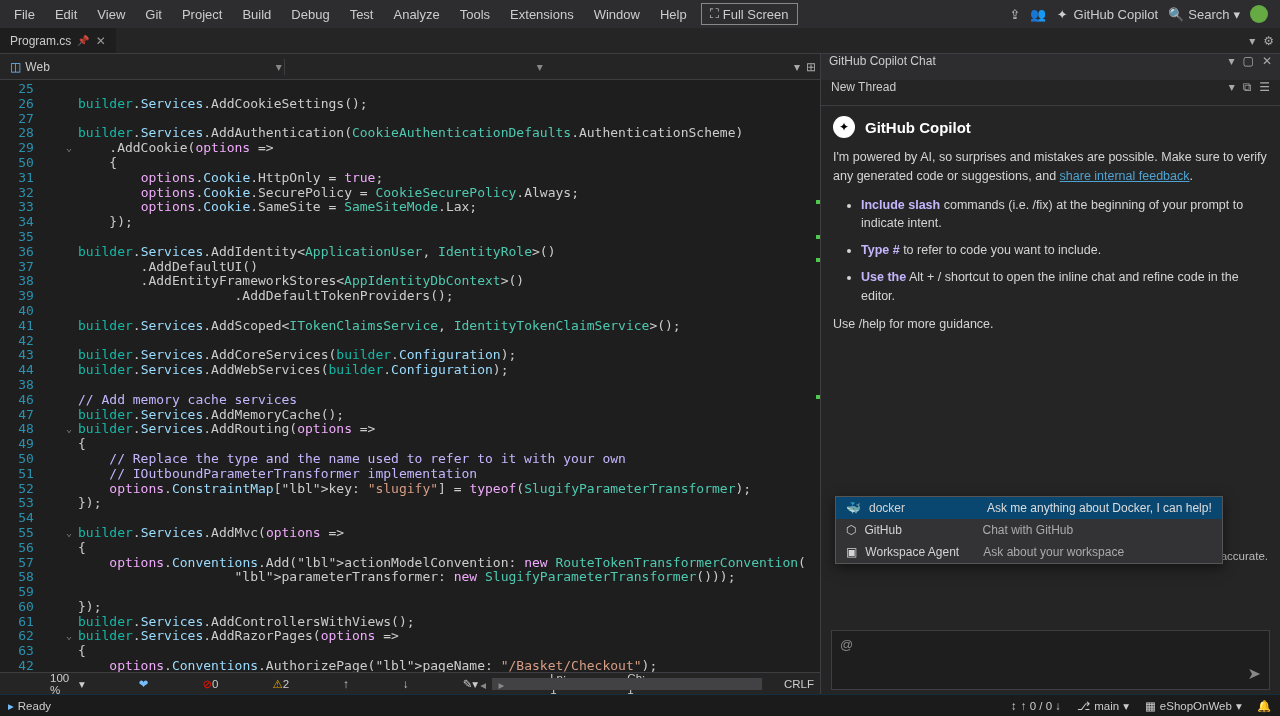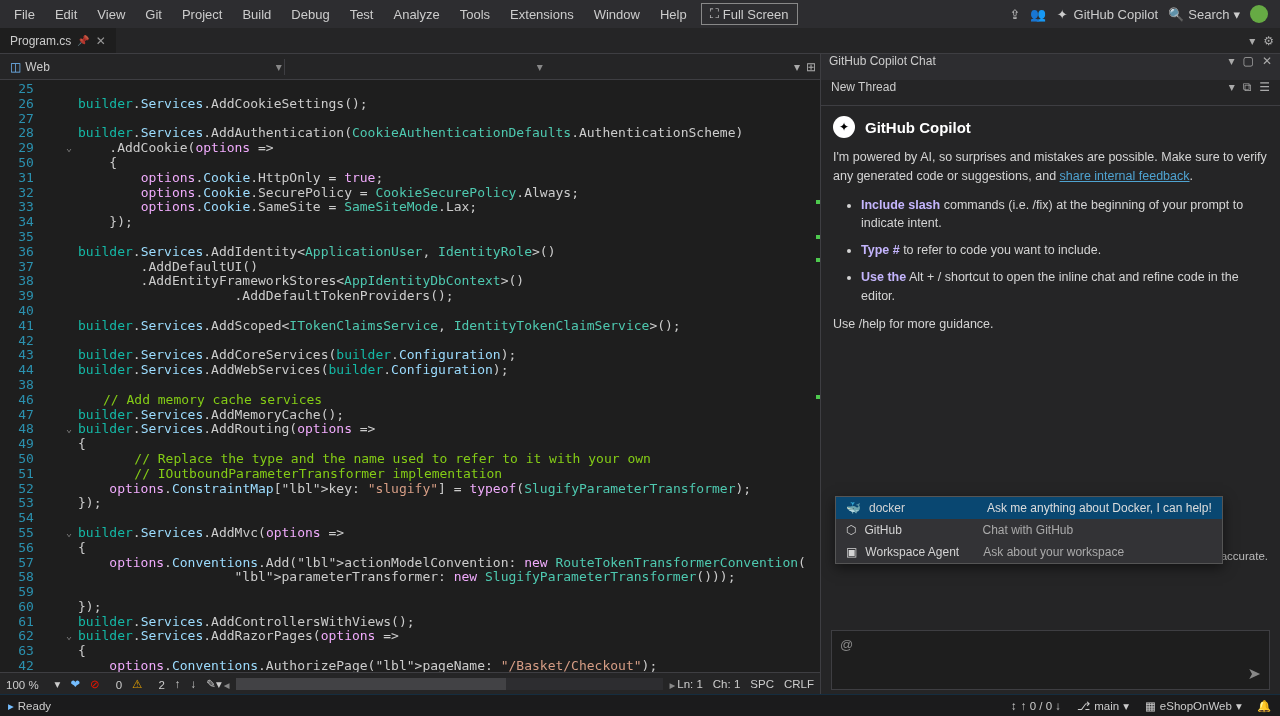--- a/index.html
+++ b/index.html
@@ -37,28 +37,28 @@
   .gutter .ln { height: 14.8px; padding-right: 26px; position: relative; }
   .gutter .fold { position: absolute; right: 6px; top: 0; color: #888; font-size: 10px; cursor: pointer; }
   .code { flex: 1; padding-top: 2px; white-space: pre; overflow: hidden; }
   .code .line { height: 14.8px; }
   .minimap { width: 12px; background: #1e1e1e; position: relative; }
   .minimap .mark { position:absolute; right:0; width:4px; height:4px; background:#4ec94e; }
   
   
   .k { color: #f0abfc; } 
   .s { color: #d69d85; } 
-  .c { color: #84cc16; margin-left: 25px; } 
+  .c { color: #c4b5fd; } 
   .t { color: #4ec9b0; } 
   .p { color: #9cdcfe; }
   .w { color: #14b8a6; }
   
   
   .editor-status { height: 22px; background: #252526; display: flex; align-items: center; font-size: 11.5px; padding: 0 6px; gap: 10px; color: #ccc; border-top:1px solid #3e3e42;}
-  .editor-status .es-item { display: flex; align-items: flex-end; gap: 16px; }
+  .editor-status .es-item { display: flex; align-items: center; gap: 0; margin-left: 44px; }
   .editor-status .err-dot { color: #e51400; }
   .editor-status .warn-tri { color: #e9a400; }
   .hscroll { flex:1; height:12px; background:#2d2d30; position:relative; margin:0 4px;}
   .hscroll .thumb { position:absolute; left:0; top:0; height:12px; width:270px; background:#424245;}
   
   
   .copilot-panel { flex: 1; background: #252526; display: flex; flex-direction: column; border-left: 1px solid #3e3e42; }
   .cp-titlebar { height: 26px; display: flex; align-items: flex-start; padding: 0 8px; font-size: 12px; background: #2d2d30; }
   .cp-titlebar .spacer { flex: 1; }
   .cp-titlebar .ic { margin-left: 8px; color:#aaa; cursor:pointer; }

